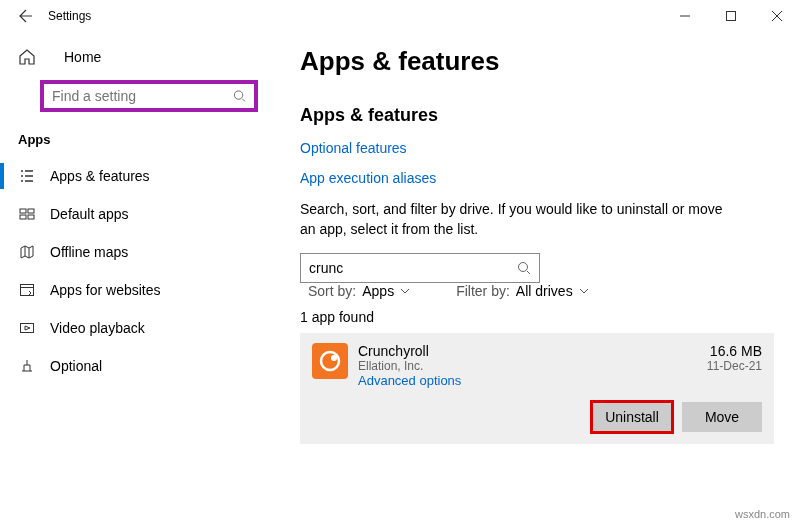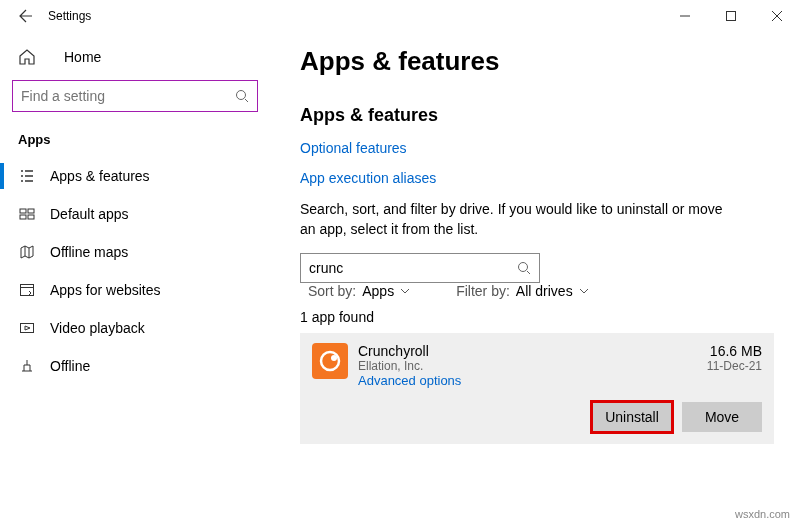--- a/index.html
+++ b/index.html
@@ -5,21 +5,21 @@
     * { margin: 0; padding: 0; box-sizing: border-box; font-family: "Segoe UI", sans-serif; }
     body { background: #fff; width: 800px; height: 526px; overflow: hidden; font-size: 13px; color: #000; }
     .titlebar { display: flex; align-items: center; height: 32px; padding-left: 12px; }
     .titlebar .back { width: 28px; display: flex; align-items: center; justify-content: center; }
     .titlebar .title { font-size: 12px; margin-left: 8px; flex: 1; }
     .win-controls { display: flex; }
     .win-btn { width: 46px; height: 32px; display: flex; align-items: center; justify-content: center; }
     .content-wrap { display: flex; height: calc(100% - 32px); }
     .sidebar { width: 270px; padding: 8px 12px 8px 12px; }
     .home-row { display: flex; align-items: center; padding: 8px 6px 14px 6px; gap: 28px; font-size: 14px; }
-    .search-box { display: flex; align-items: center; border: 1px solid #a21caf; height: 32px; padding: 0 8px; margin-bottom: 16px; }
+    .search-box { display: flex; align-items: center; border: 4px solid #a21caf; height: 32px; padding: 0 8px; margin-bottom: 16px; margin-left: 28px; }
     .search-box input { flex: 1; border: none; outline: none; font-size: 14px; color: #666; background: transparent; }
     .section-label { font-weight: 600; font-size: 13px; padding: 4px 6px 10px 6px; }
     .nav-list { list-style: none; }
     .nav-item { display: flex; align-items: center; gap: 14px; padding: 10px 6px; font-size: 14px; position: relative; }
     .nav-item.active::before { content: ""; position: absolute; left: -12px; top: 6px; bottom: 6px; width: 4px; background: #0078d4; }
     .nav-icon { width: 18px; height: 18px; display: flex; align-items: center; justify-content: center; color: #333; }
     .main { flex: 1; padding: 14px 26px 0 30px; overflow: hidden; }
     .page-title { font-size: 26px; font-weight: 600; margin-bottom: 28px; }
     .sub-title { font-size: 18px; font-weight: 600; margin-bottom: 14px; }
     .link { color: #0066cc; font-size: 14px; margin-bottom: 14px; display: block; }
@@ -139,21 +139,21 @@
             </svg>
         </span>
         <span>Video playback</span>
       </li>
       <li class="nav-item">
         <span class="nav-icon">
           <svg width="16" height="16" viewBox="0 0 16 16">
               <path d="M3 13 H13 M5 13 V7 H11 V13 M8 7 V2" stroke="#333" fill="none"></path>
             </svg>
         </span>
-        <span>Offline</span>
+        <span>Optional</span>
       </li>
     </ul>
   </aside>
 
   <main class="main">
     <h1 class="page-title">Apps &amp; features</h1>
     <h2 class="sub-title">Apps &amp; features</h2>
     <a class="link">Optional features</a>
     <a class="link">App execution aliases</a>
     <p class="desc">Search, sort, and filter by drive. If you would like to uninstall or move an app, select it from the list.</p>

